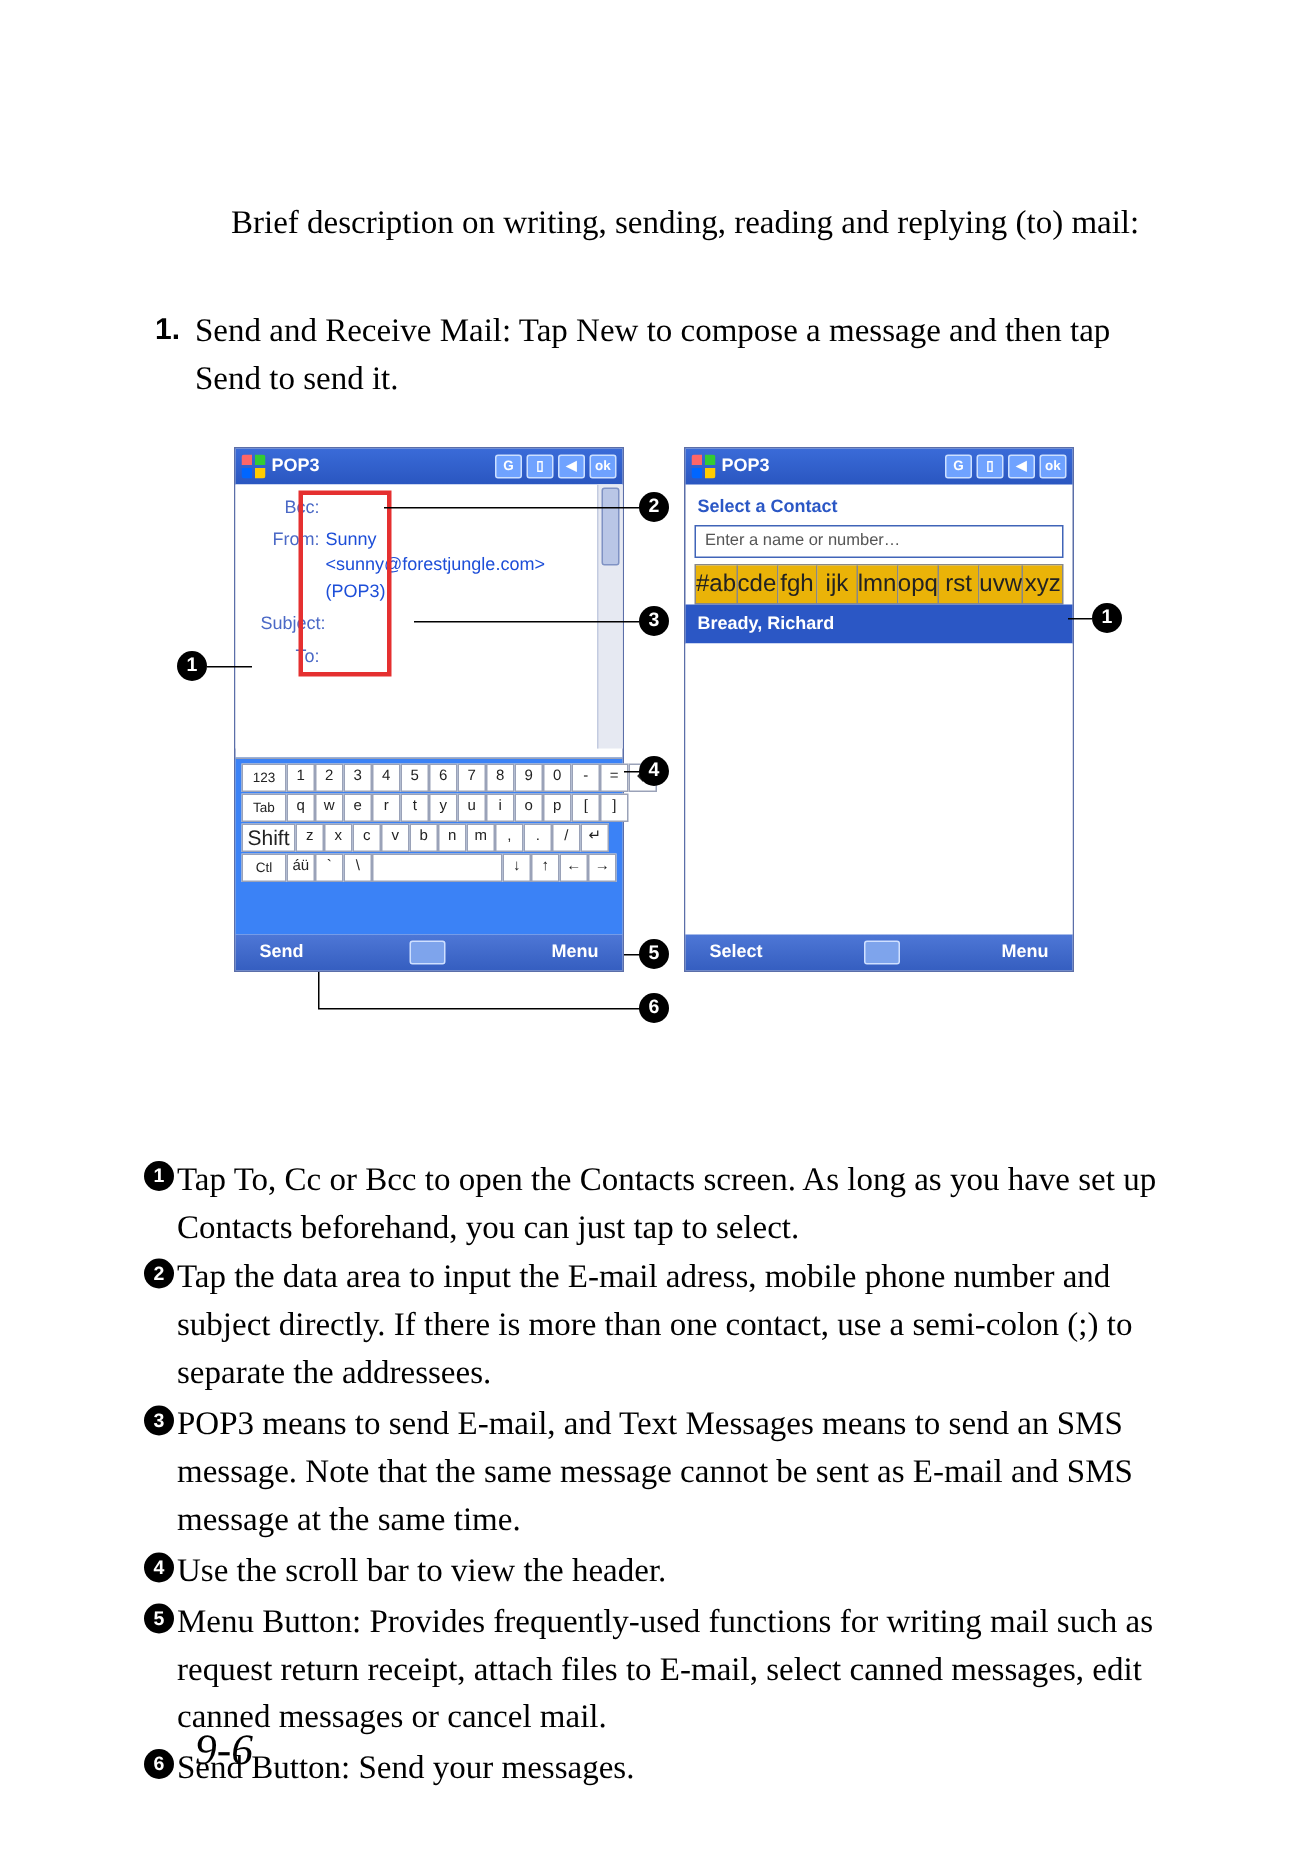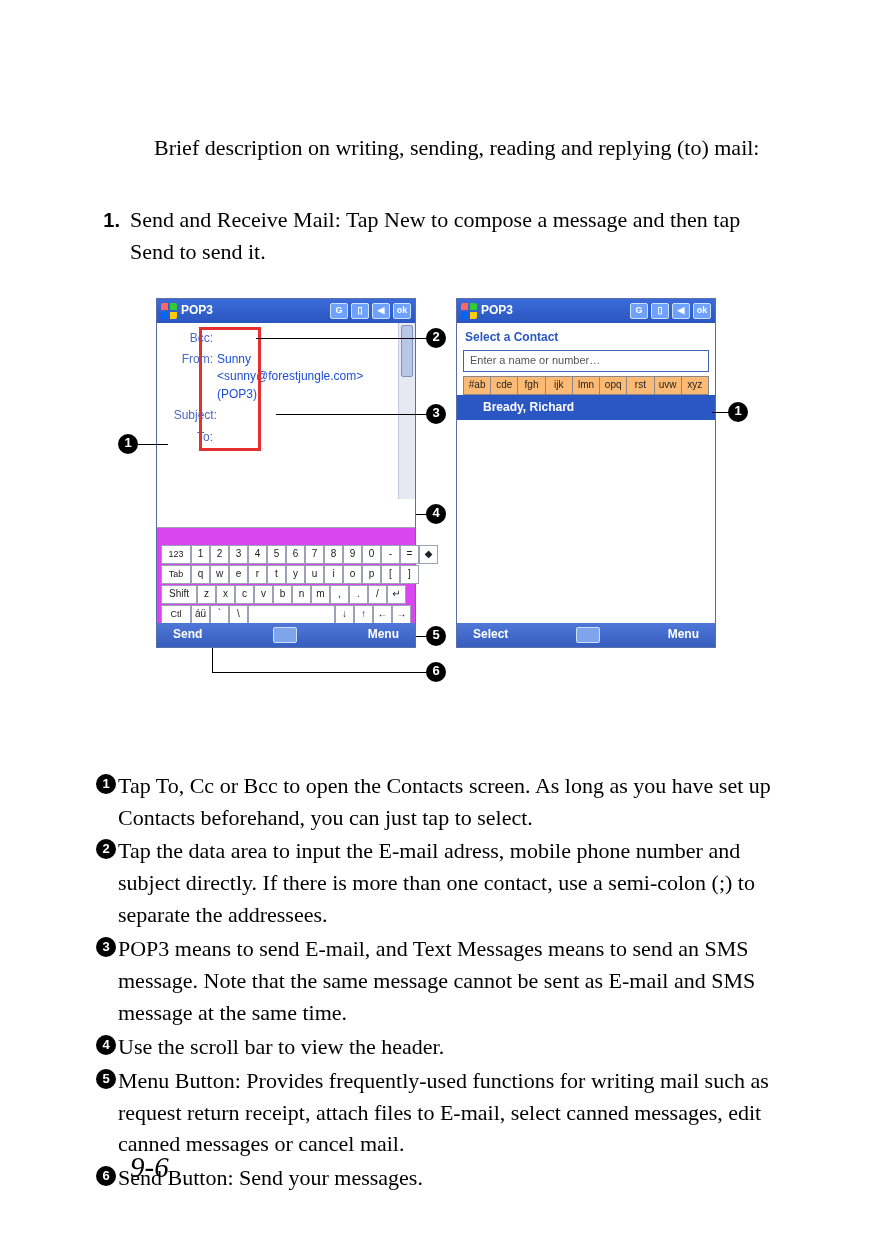--- a/index.html
+++ b/index.html
@@ -193,44 +193,44 @@
     position: absolute;
     left: 2px; top: 2px;
     width: 10px; height: 50px;
     background: #b9c6e6;
     border: 1px solid #7f92c4;
     border-radius: 2px;
   }
   .kb {
     position: absolute;
     left: 0; right: 0; bottom: 24px;
-    height: 96px;
-    background: #d946ef;
+    height: 118px;
+    background: #3b82f6;
     border-top: 1px solid #9aa2b8;
-    padding: 17px 4px;
+    padding: 3px 4px;
     box-sizing: border-box;
   }
   .kb-row {
     display: flex;
     gap: 0;
     margin-bottom: 1px;
   }
   .kb-key {
     border: 1px solid #9aa2b8;
     background: #fff;
     font-size: 10px;
     height: 17px;
     min-width: 17px;
     display: flex;
     align-items: center;
     justify-content: center;
     color: #222;
   }
   .kb-key.wide { min-width: 28px; font-size: 9px; }
-  .kb-key.wider { min-width: 34px; font-size: 10px; }
+  .kb-key.wider { min-width: 34px; font-size: 14px; }
   .kb-key.space { flex: 1; }
   .bottombar {
     position: absolute;
     left: 0; right: 0; bottom: 0;
     height: 24px;
     background: linear-gradient(#4e77d6, #355ec0);
     color: #fff;
     display: flex;
     align-items: center;
     justify-content: space-between;
@@ -264,30 +264,30 @@
     background: #fff;
   }
   .alpha-tabs {
     margin: 4px 6px 0 6px;
     display: flex;
     border: 1px solid #888;
   }
   .alpha-tab {
     flex: 1;
     text-align: center;
-    font-size: 10px;
+    font-size: 16px;
     border-right: 1px solid #888;
     padding: 1px 0;
-    background: #fdba74;
+    background: #eab308;
     color: #222;
   }
   .alpha-tab:last-child { border-right: none; }
   .contact-hit {
     margin: 0;
-    padding: 4px 26px;
+    padding: 4px 8px;
     background: #2b57c5;
     color: #fff;
     font-weight: bold;
     font-size: 12px;
   }
   .contacts-empty {
     flex: 1;
     background: #fff;
   }
   .shot-right-inner {

